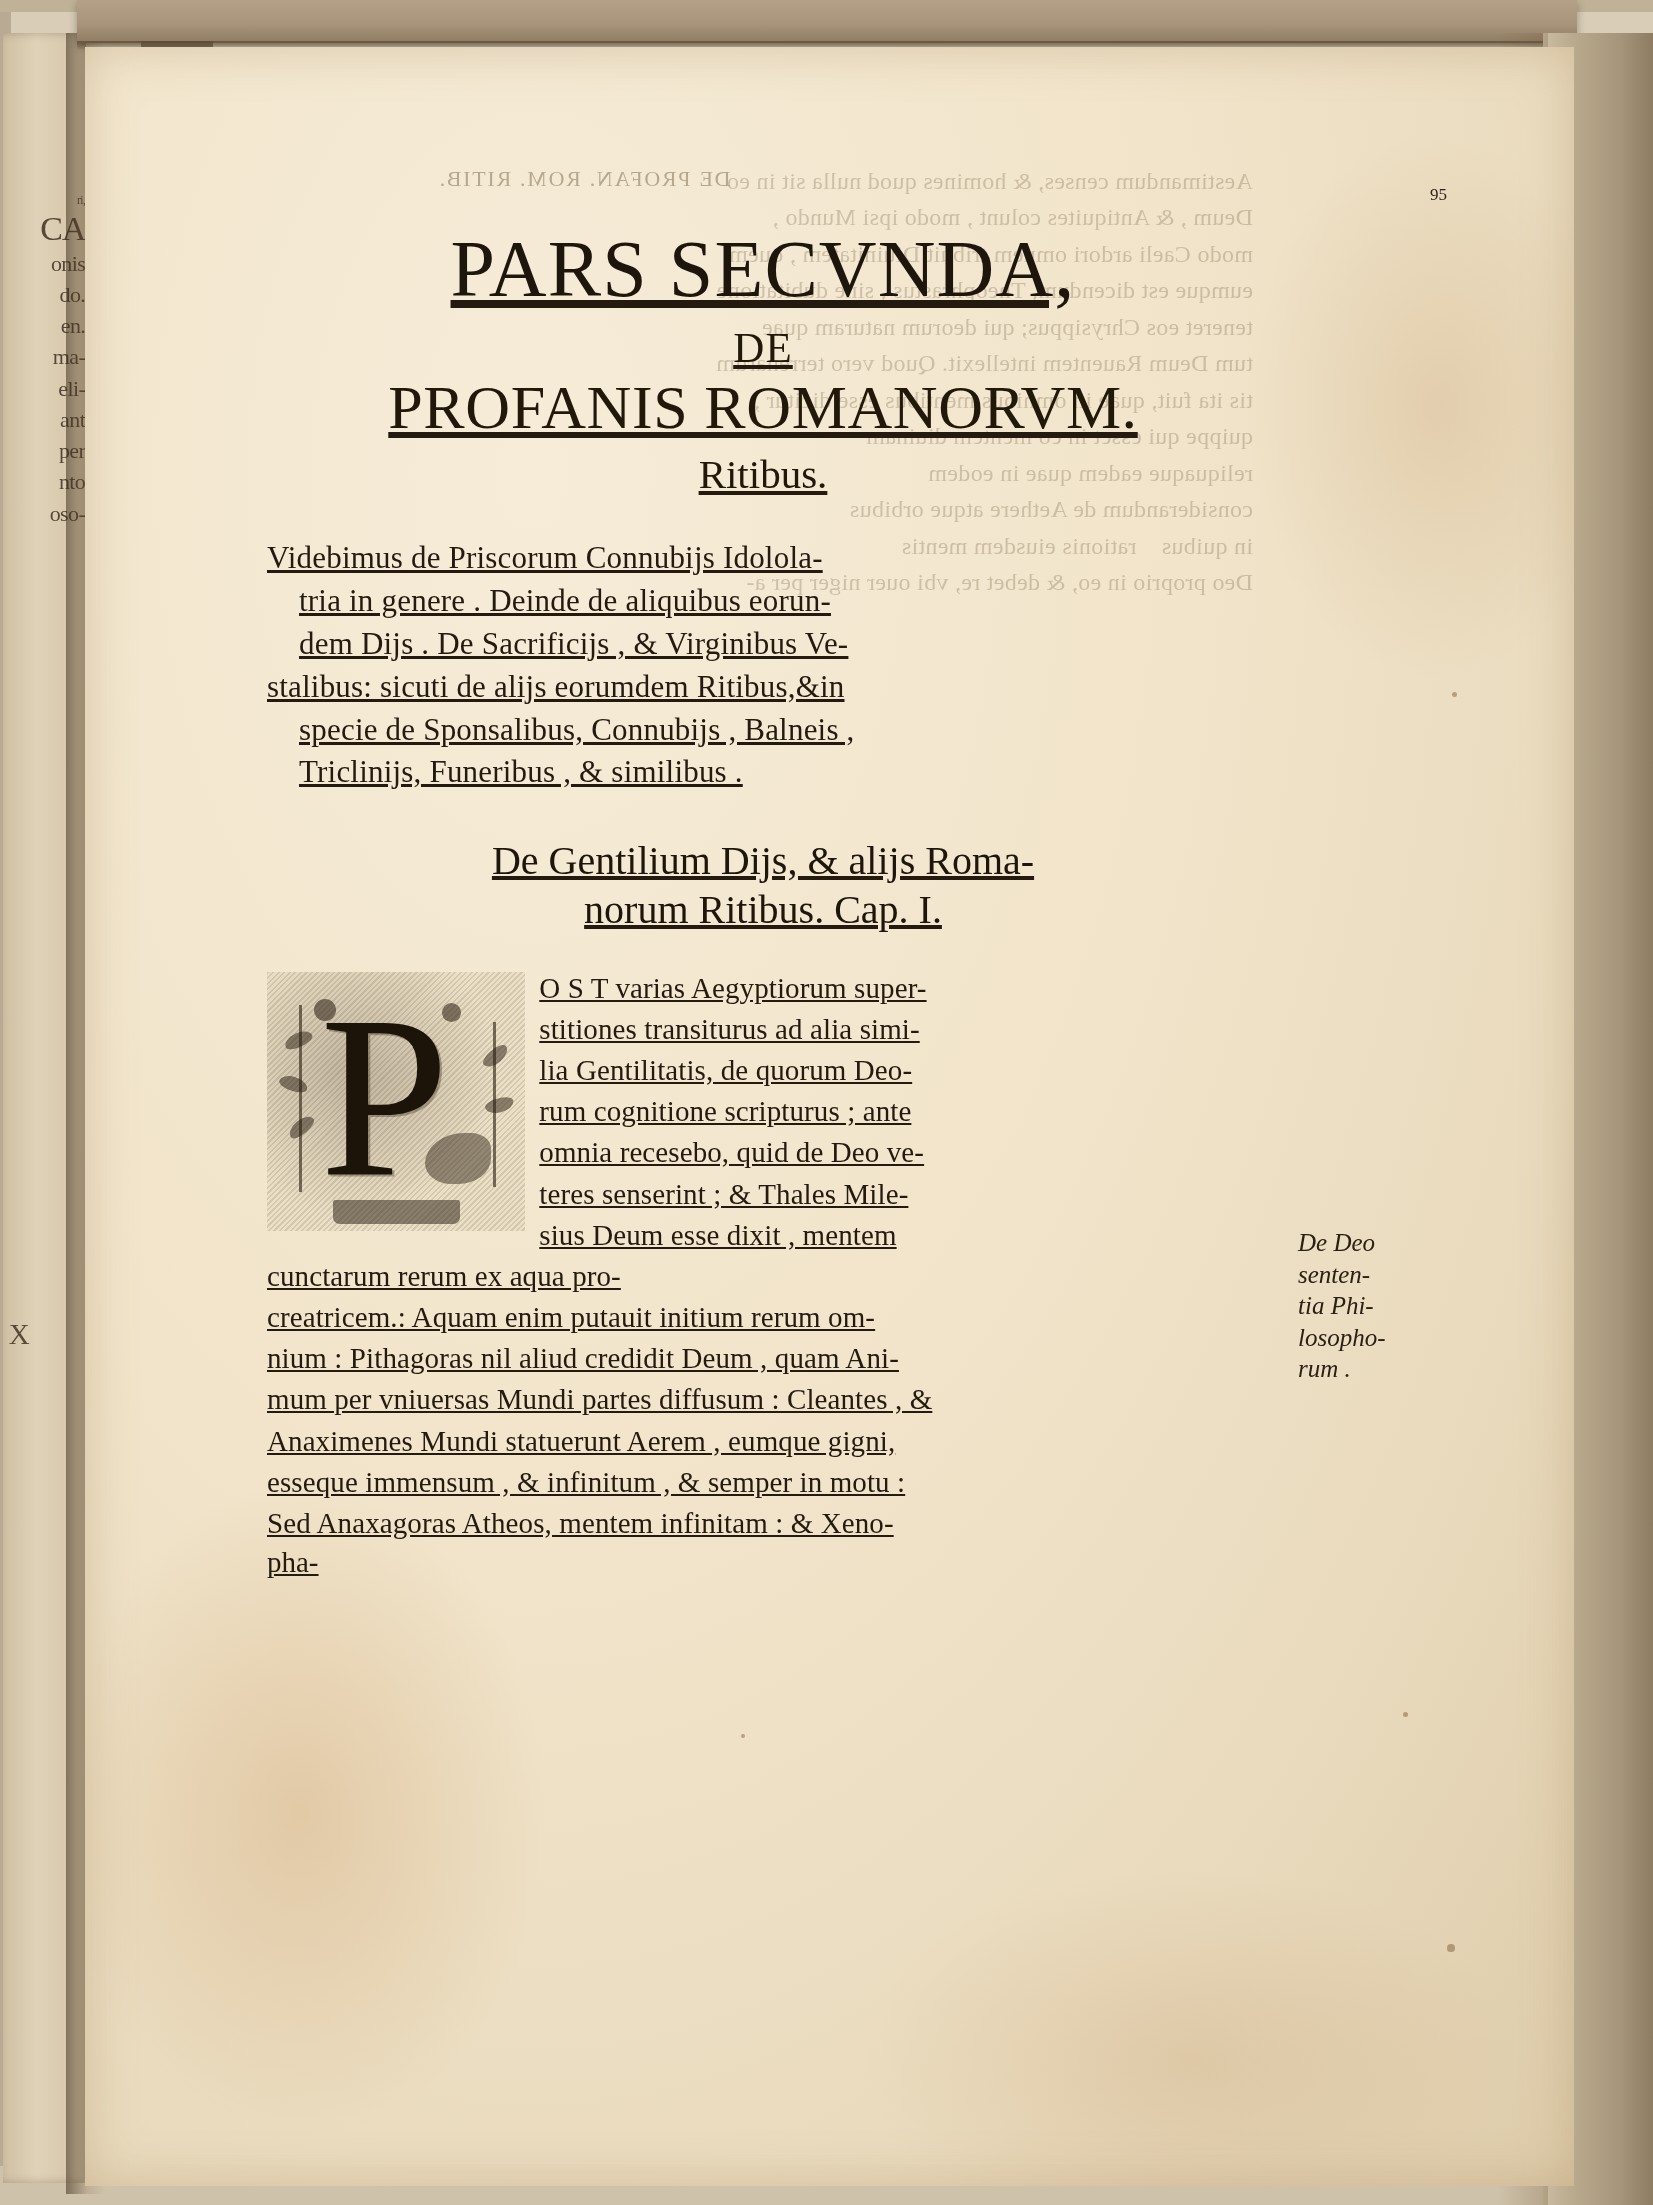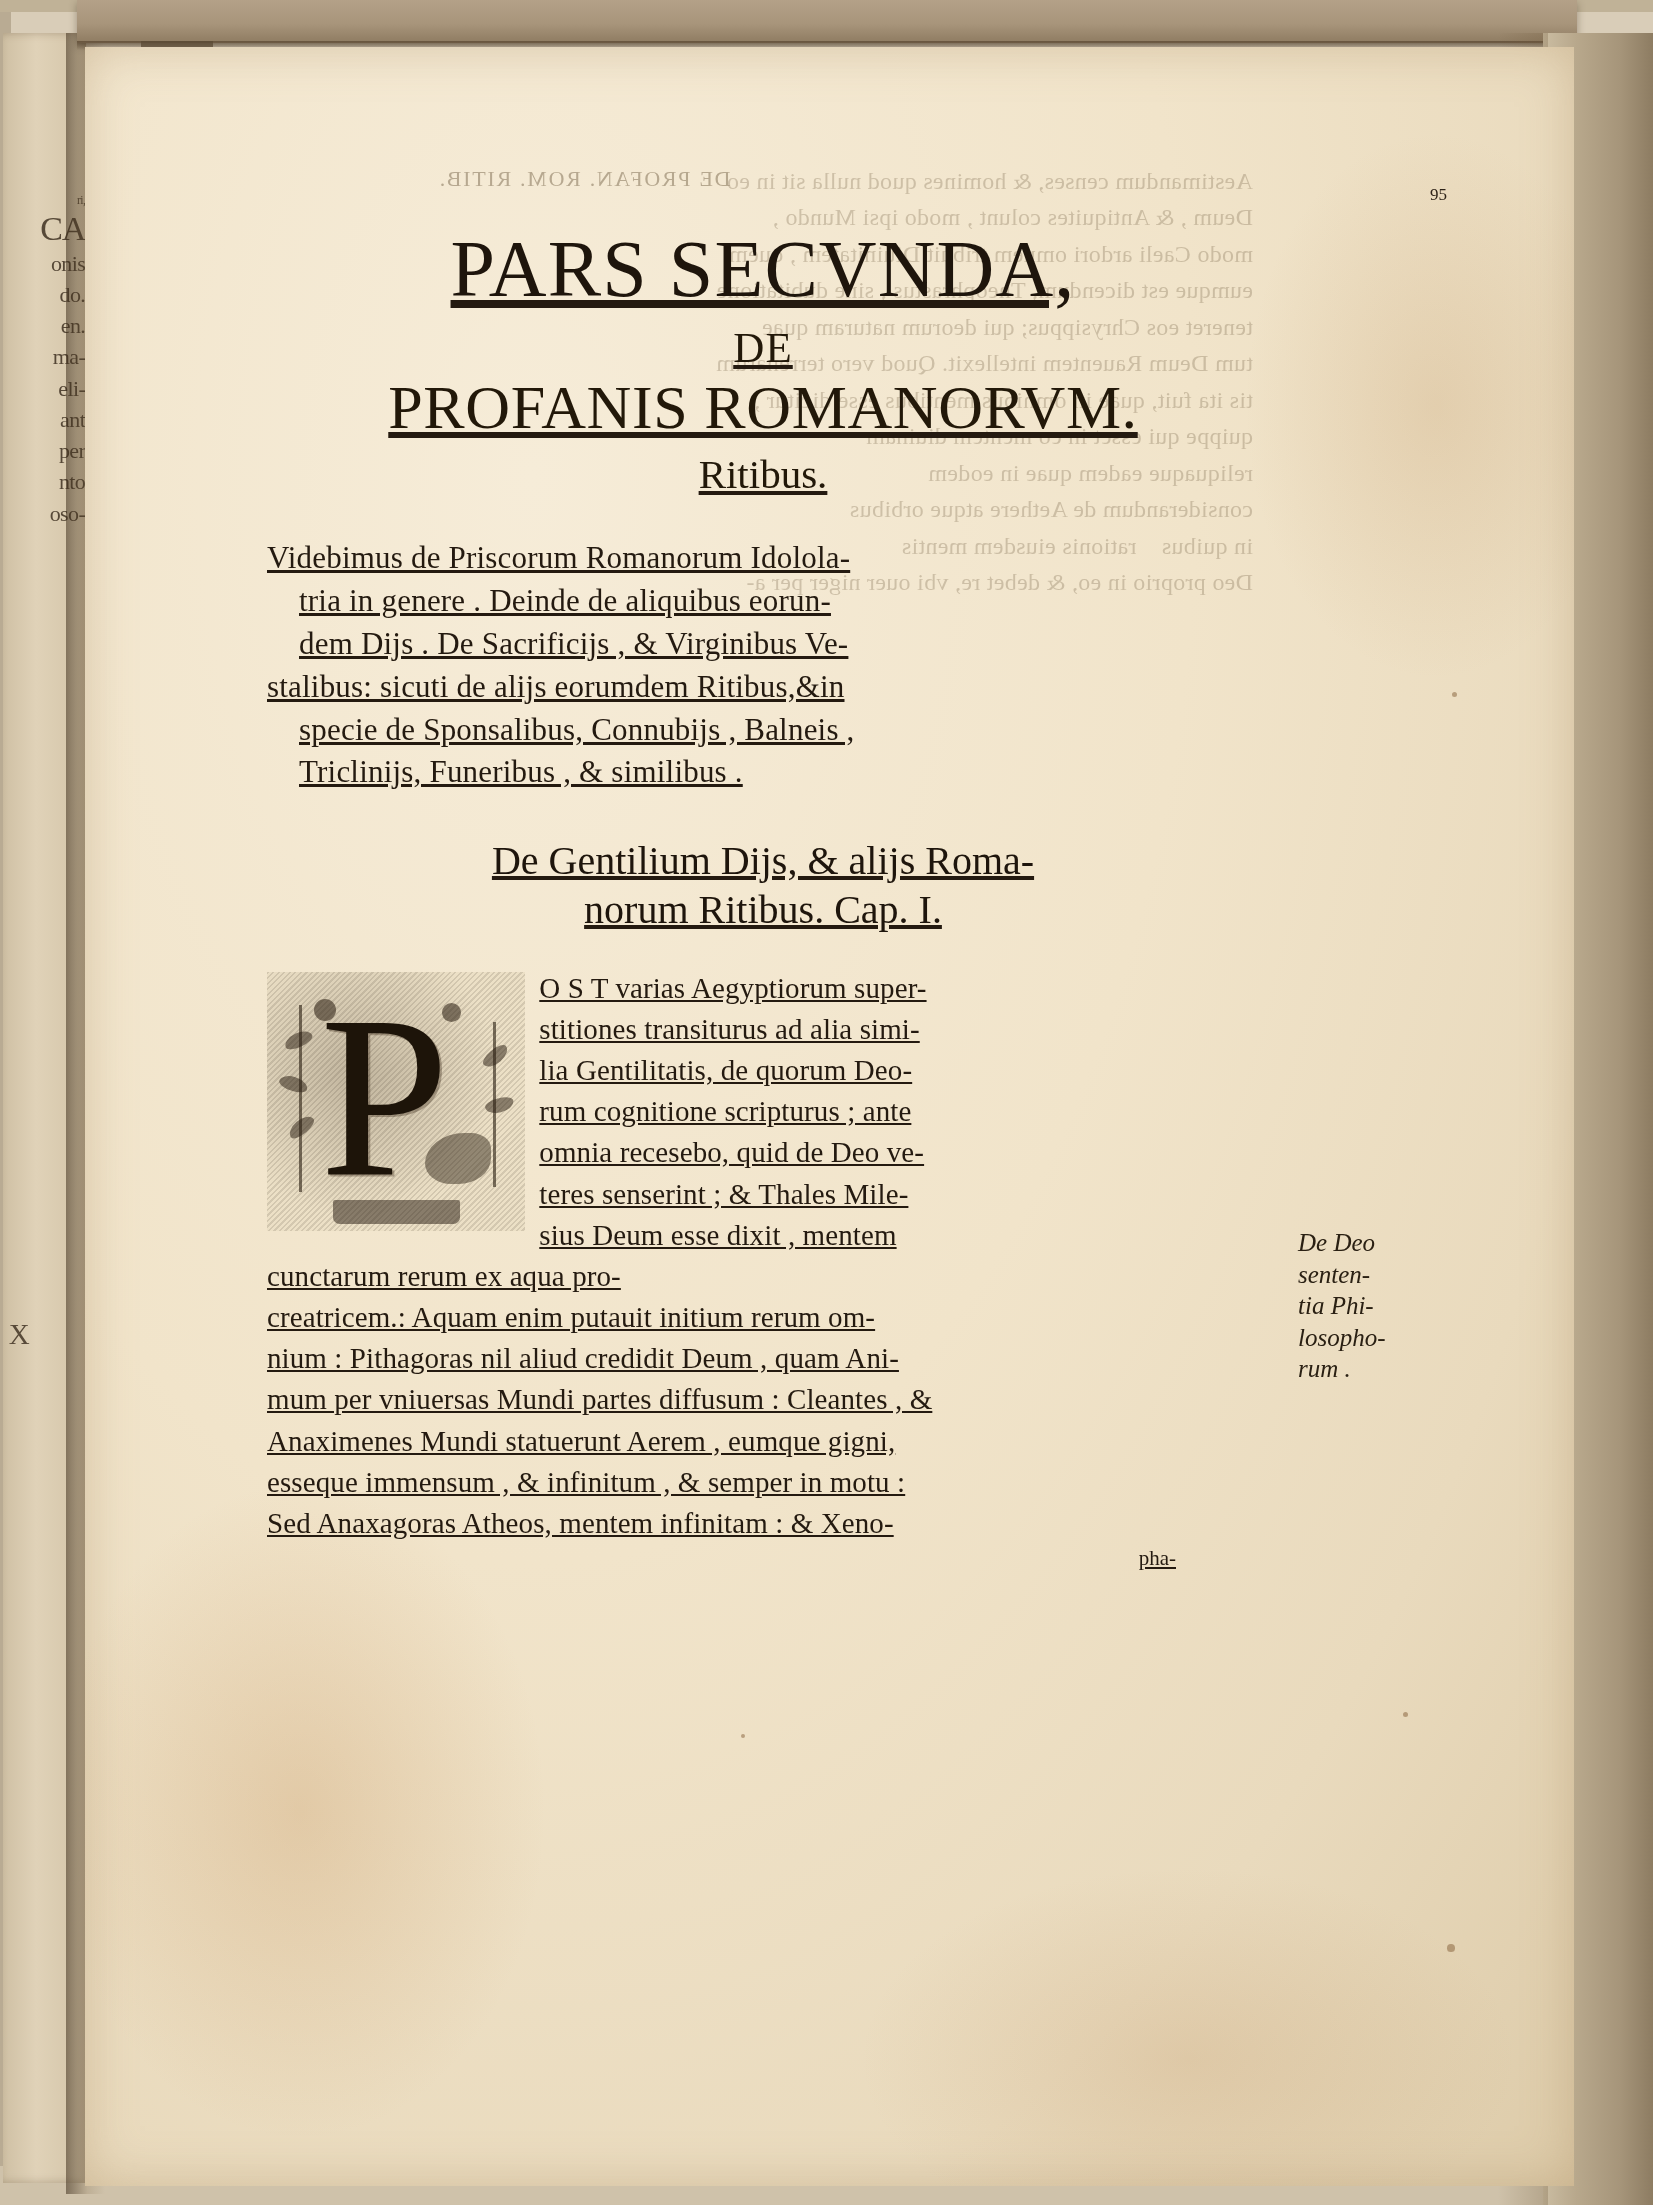--- a/index.html
+++ b/index.html
@@ -330,22 +330,21 @@
   }
 
   .body-text {
     font-size: 29px;
     line-height: 1.42;
     text-align: justify;
     color: #241a10;
     letter-spacing: 0.1px;
   }
   .tail {
-    text-align: right;
-    font-size: 21px;
+    font-size: 29px;
     margin-top: 2.2px;
     padding-right: 83px;
     color: #241a10;
   }
 
   
   .marginal {
     position: absolute;
     left: 1213px;
     top: 1180px;
@@ -420,21 +419,21 @@
     <div class="folio">95</div>
 
     <div class="col">
 
       <div class="title-main">PARS SECVNDA,</div>
       <div class="title-de">DE</div>
       <div class="title-sub">PROFANIS ROMANORVM.</div>
       <div class="title-sub2">Ritibus.</div>
 
       <div class="argument">
-        <span class="ln">Videbimus de Priscorum Romanorum Idolola-</span>
+        <span class="ln">Videbimus de Priscorum Connubijs Idolola-</span>
         <span class="ln indent">tria in genere . Deinde de aliquibus eorun-</span>
         <span class="ln indent">dem Dijs . De Sacrificijs , &amp; Virginibus Ve-</span>
         <span class="ln">stalibus: sicuti de alijs eorumdem Ritibus,&amp;in</span>
         <span class="ln indent">specie de Sponsalibus, Connubijs , Balneis ,</span>
         <span class="ln indent">Triclinijs, Funeribus , &amp; similibus .</span>
       </div>
 
       <div class="chapter-head">
         <div>De Gentilium Dijs, &amp; alijs Roma-</div>
         <div>norum Ritibus.  Cap. I.</div>

